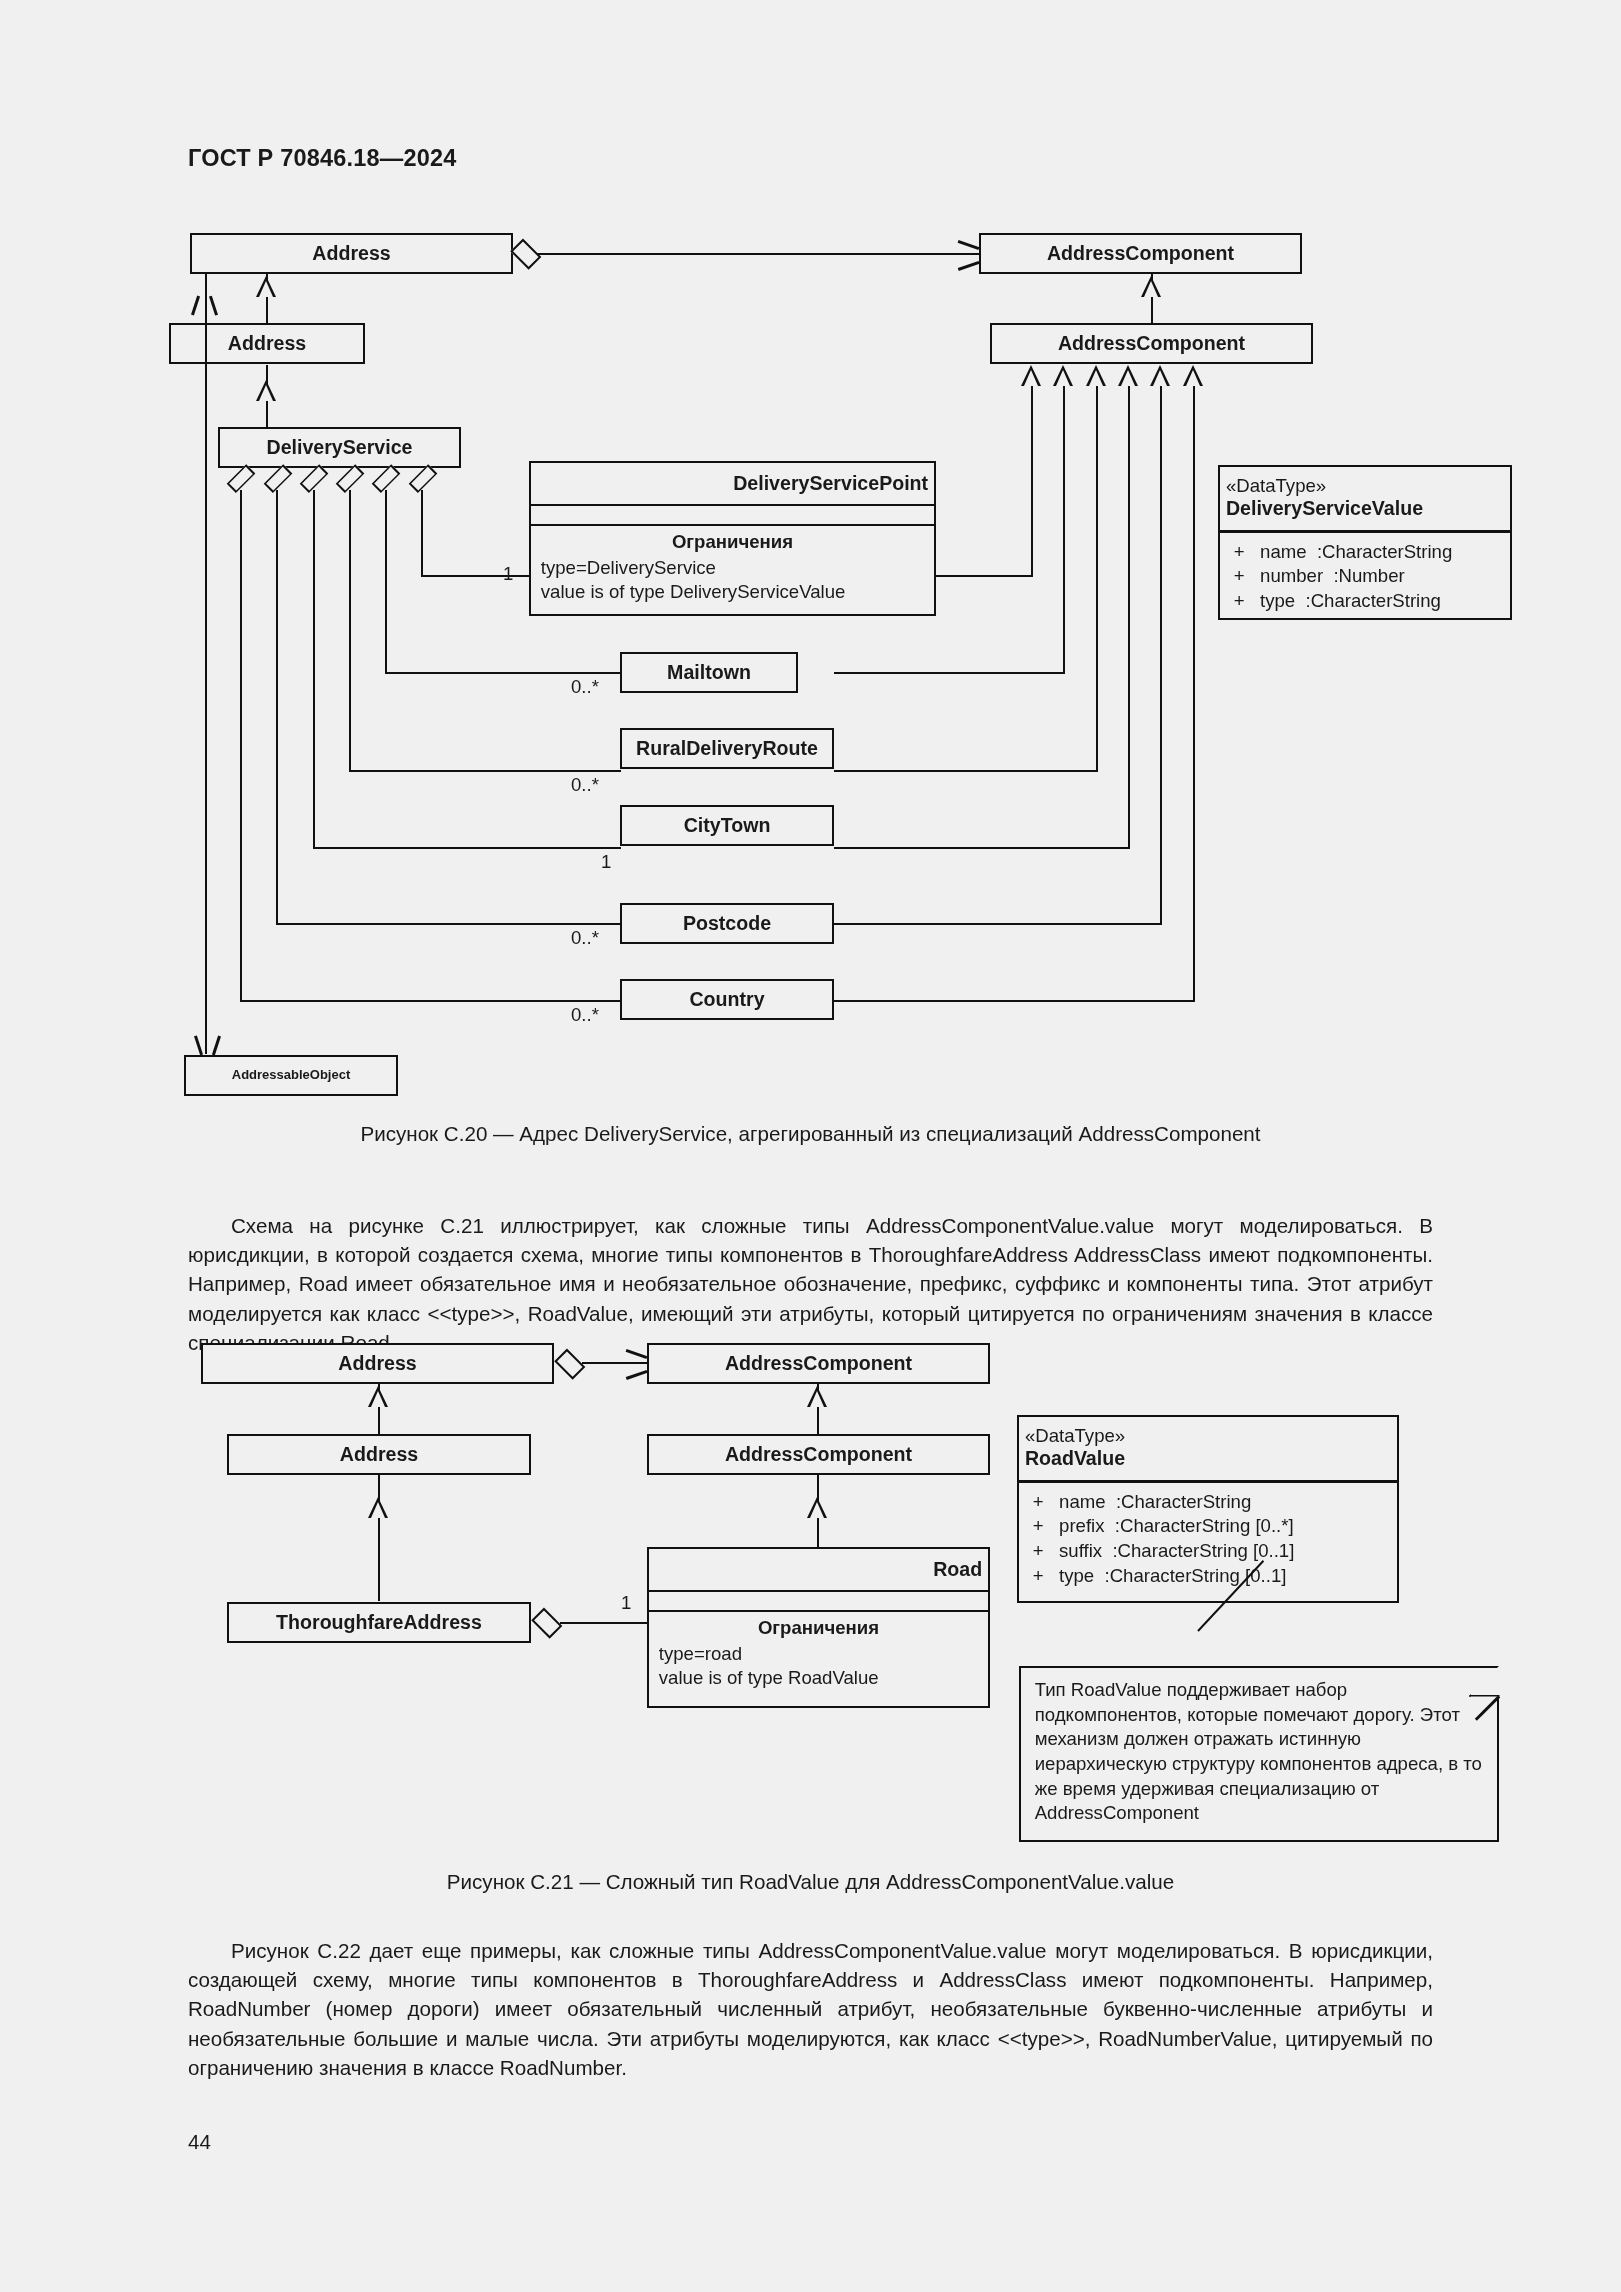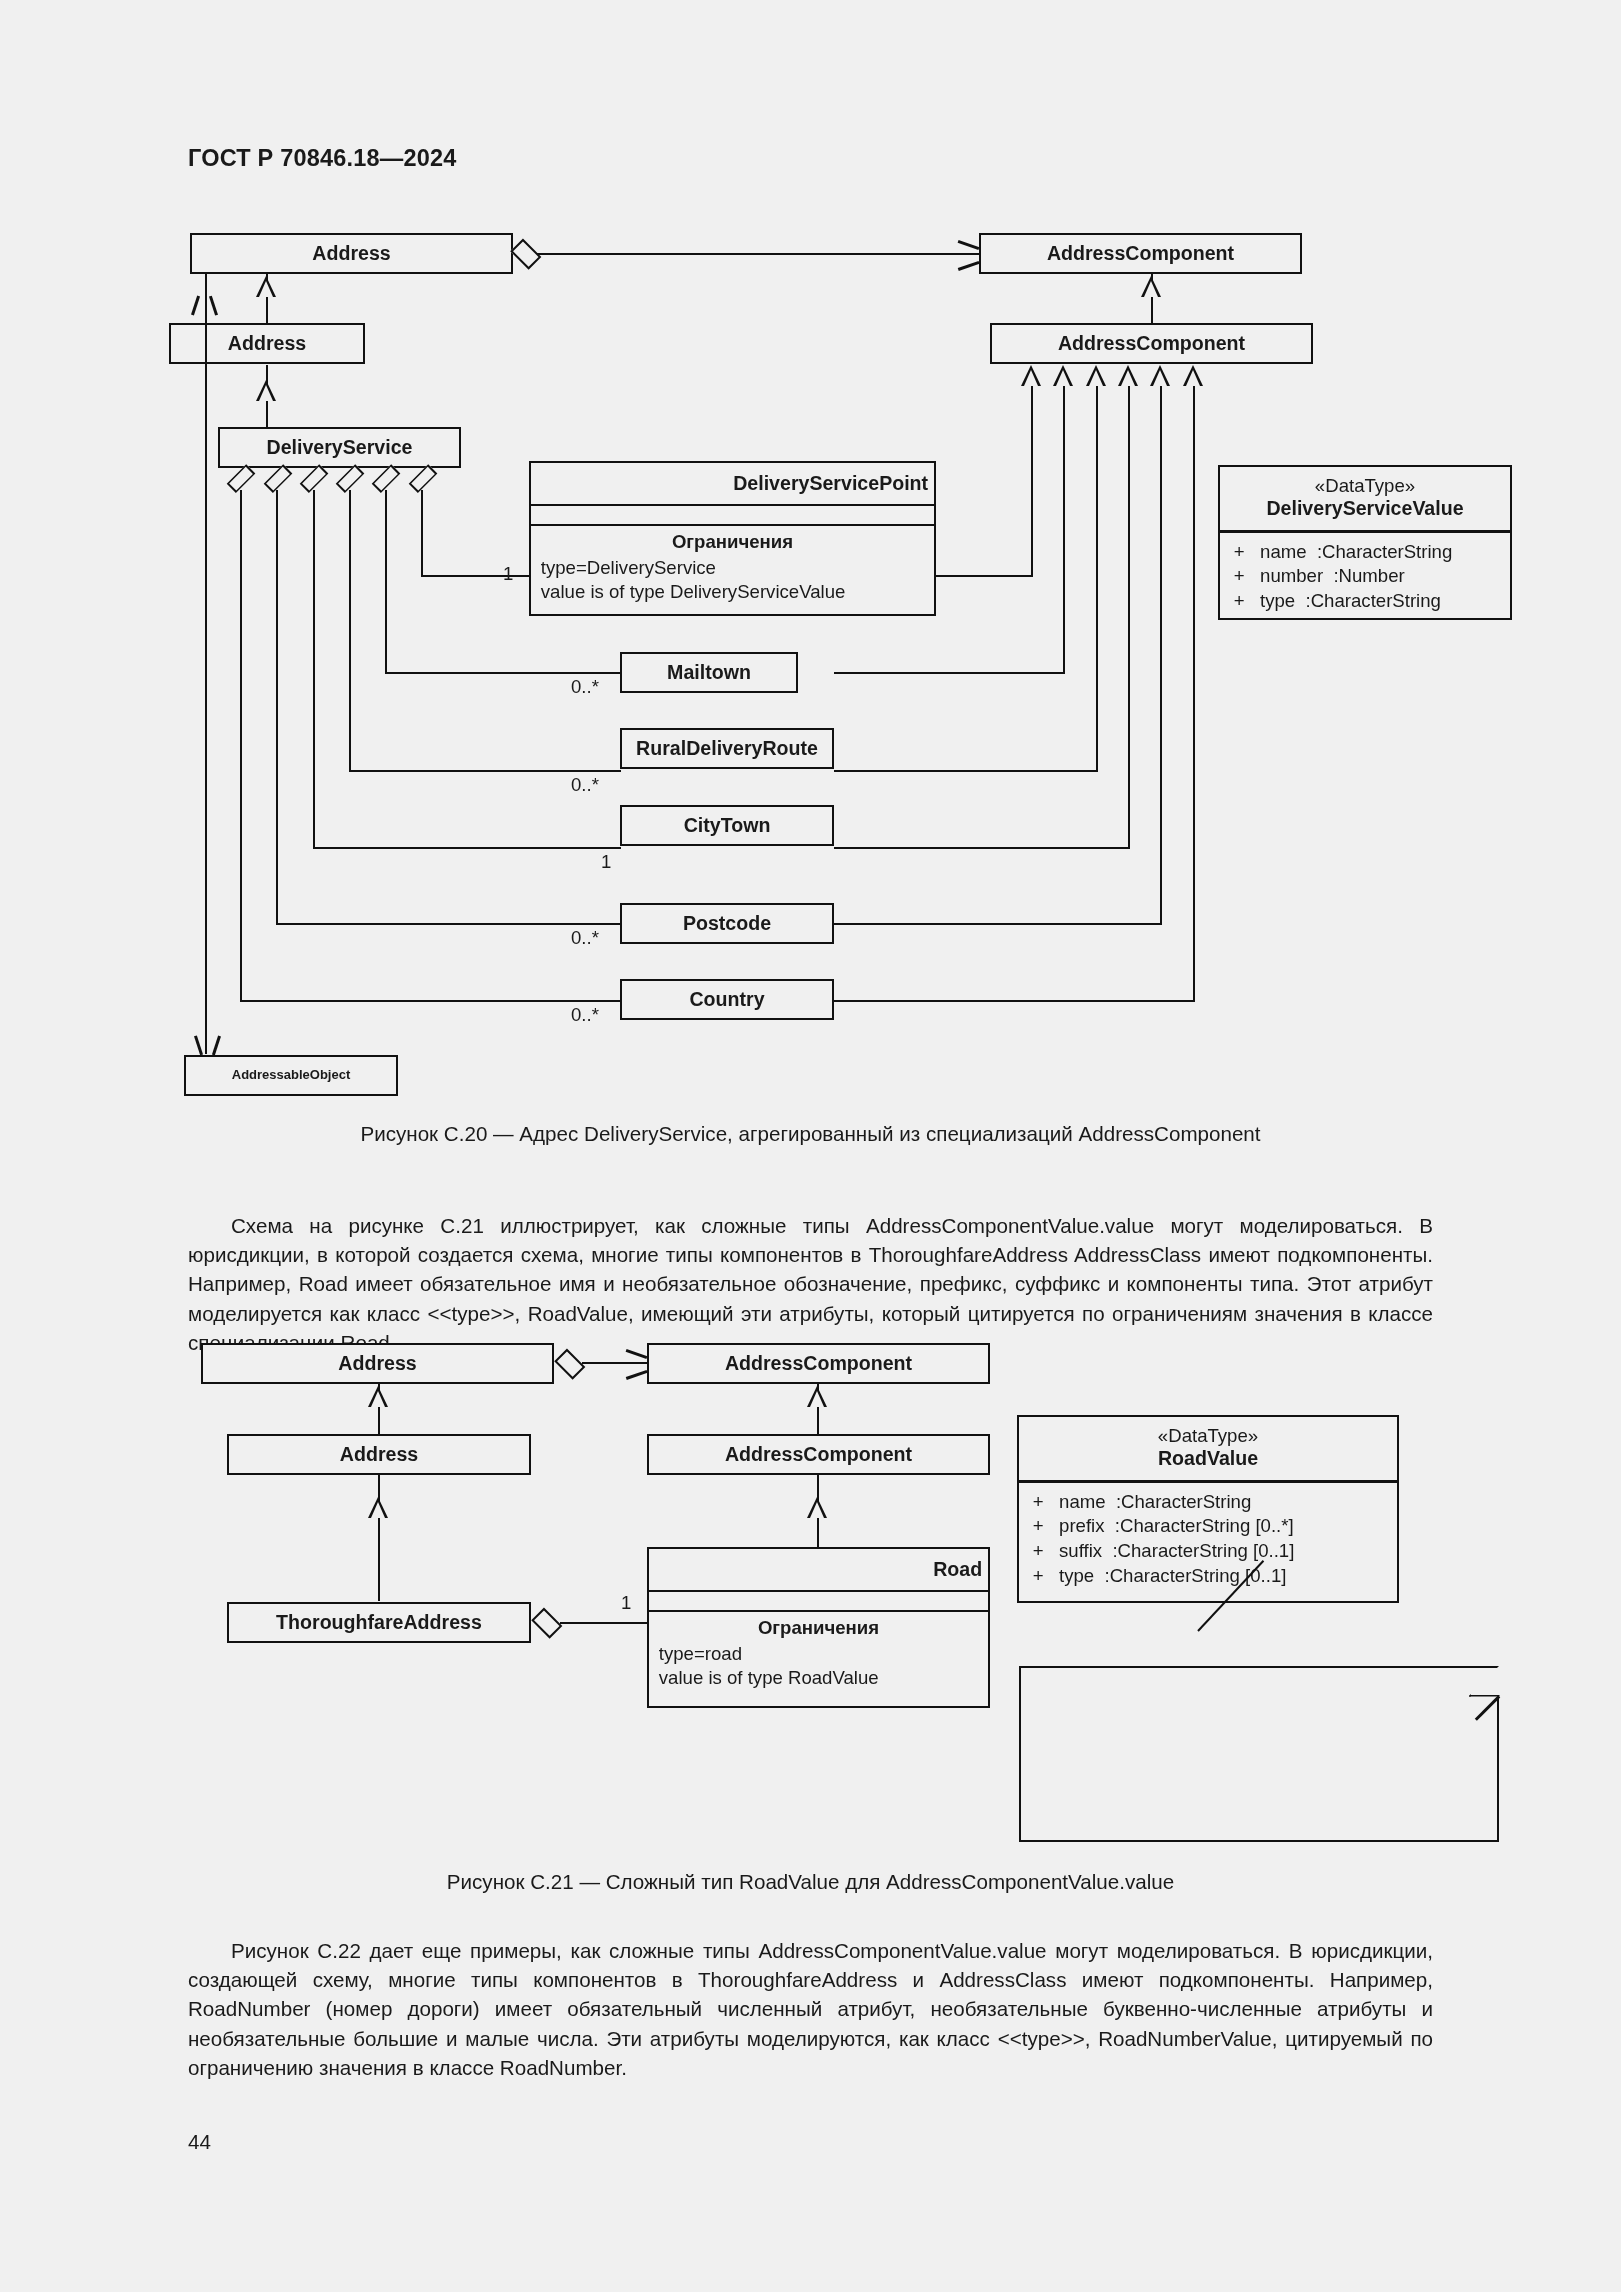--- a/index.html
+++ b/index.html
@@ -141,21 +141,20 @@
   }
 
   
   .dtype {
     position: absolute;
     box-sizing: border-box;
     border: 2.5px solid #111;
     background: #f0f0f0;
   }
   .dtype .dt-head {
-    text-align: center;
     font-size: 18.6px;
     padding: 7.8px 5.9px 8.8px 5.9px;
     line-height: 1.22;
   }
   .dtype .dt-head .dt-name { font-weight: bold; font-size: 19.6px; display: block; }
   .dtype .dt-attrs {
     font-size: 18.6px;
     padding: 6.9px 13.7px 7.8px 13.7px;
     line-height: 1.34;
   }
@@ -429,20 +428,21 @@
         <div class="row">+   suffix  :CharacterString [0..1]</div>
         <div class="row">+   type  :CharacterString [0..1]</div>
       </div>
     </div>
 
     <div class="hline" style="left:1198px; top:1630px; width:96px; transform: rotate(-47deg); transform-origin: left center;"></div>
 
     <div class="note" style="left:1019px; top:1666px; width:480px; height:176px;">
       <div class="fold"></div>
       <div class="fold3"></div>
+      <span>Тип RoadValue поддерживает набор подкомпонентов, которые помечают дорогу. Этот механизм должен отражать истинную иерархическую структуру компонентов адреса, в то же время удерживая специализацию от AddressComponent</span>
     </div>
   </div>
 
   <div class="caption" style="left:0; top:1870px; width:1621px;">Рисунок С.21 — Сложный тип RoadValue для AddressComponentValue.value</div>
 
   <div class="para" style="left:188px; top:1936px; width:1245px;">
     <span class="indent"></span><span>Рисунок С.22 дает еще примеры, как сложные типы AddressComponentValue.value могут моделироваться. В юрисдикции, создающей схему, многие типы компонентов в ThoroughfareAddress и AddressClass имеют подкомпоненты. Например, RoadNumber (номер дороги) имеет обязательный численный атрибут, необязательные буквенно-численные атрибуты и необязательные большие и малые числа. Эти атрибуты моделируются, как класс &lt;&lt;type&gt;&gt;, RoadNumberValue, цитируемый по ограничению значения в классе RoadNumber.</span>
   </div>
 
   <div class="pageno">44</div>

